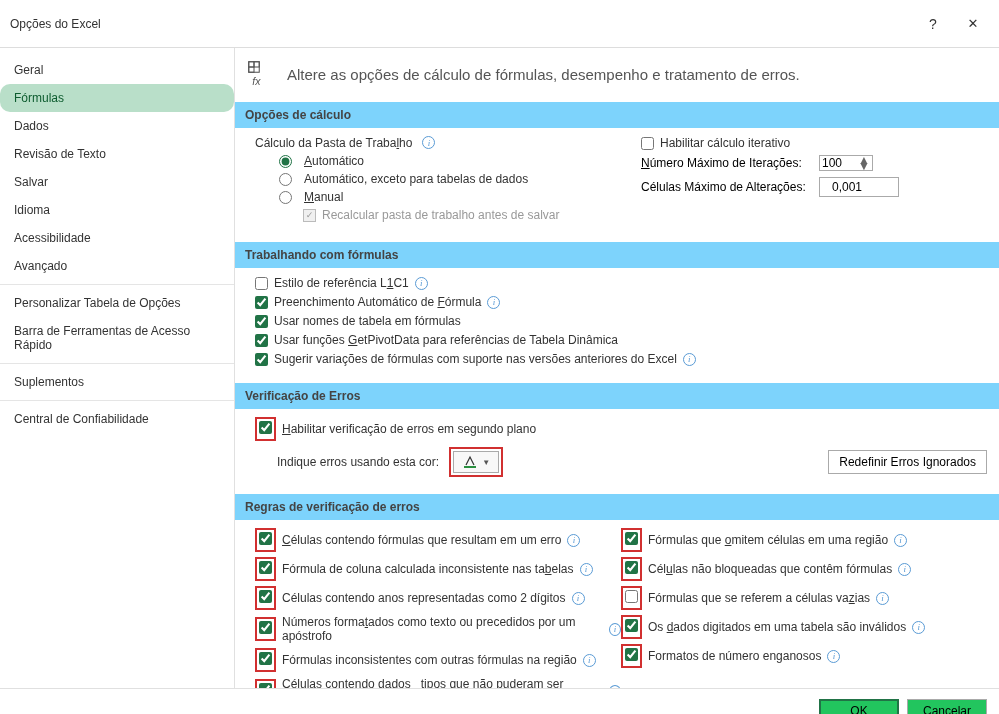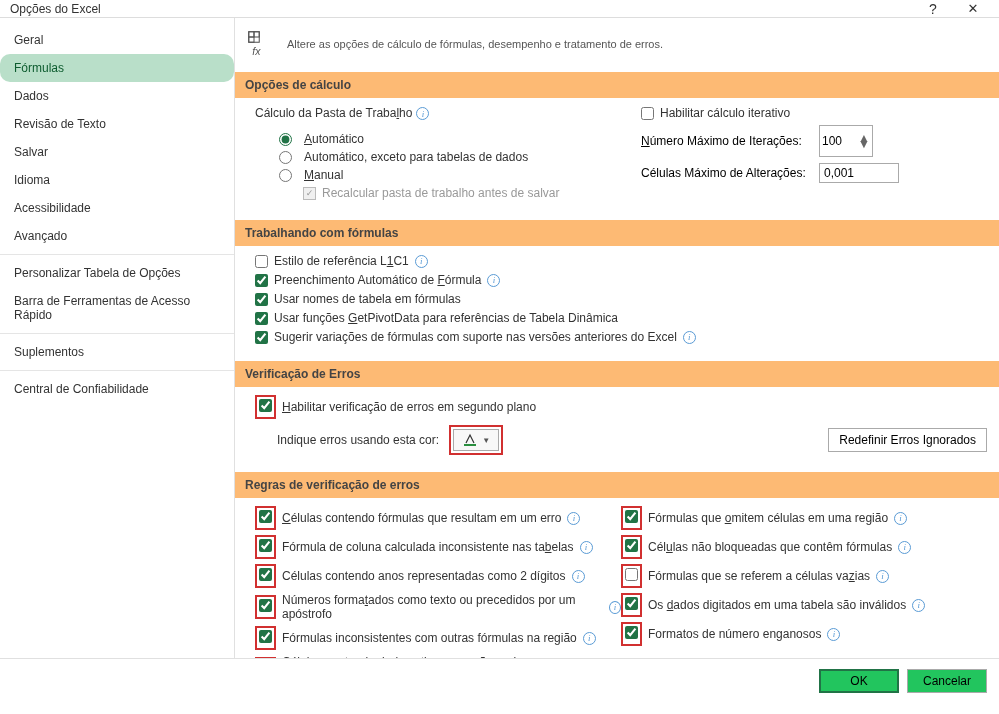--- a/index.html
+++ b/index.html
@@ -1,46 +1,46 @@
 <!DOCTYPE html>
 <html><head>
 <meta charset="utf-8">
 <style>
 * { box-sizing: border-box; margin: 0; padding: 0; font-family: 'Segoe UI', Tahoma, sans-serif; font-size: 12px; }
 body { background: #fff; width: 999px; height: 714px; overflow: hidden; }
-.titlebar { height: 18px; display: flex; align-items: center; padding: 0 6px 0 10px; border-bottom: 1px solid #ddd; }
+.titlebar { height: 48px; display: flex; align-items: center; padding: 0 6px 0 10px; border-bottom: 1px solid #ddd; }
 .titlebar .title { flex: 1; font-size: 12px; color: #333; }
 .titlebar .btn { width: 40px; height: 28px; display: flex; align-items: center; justify-content: center; color: #333; font-size: 14px; }
 .titlebar .btn.close { font-size: 13px; }
 .main { display: flex; height: 640px; }
 .sidebar { width: 235px; background: #fff; padding-top: 8px; border-right: 1px solid #e0e0e0; }
 .sidebar-item { padding: 7px 14px; color: #333; cursor: default; }
 .sidebar-item.active { background: #b9dfc9; color: #0d5c2f; border-radius: 10px; }
 .sidebar-sep { border-top: 1px solid #e5e5e5; margin: 4px 0; }
 .content { flex: 1; overflow-y: auto; padding: 0; background: #fff; }
 .header-row { display: flex; align-items: center; gap: 12px; padding: 12px 12px 10px 12px; }
 .header-icon { width: 28px; height: 28px; }
-.header-text { color: #555; font-size: 11px; }
-.section-header { background: #fdba74; padding: 6px 10px; font-weight: 600; color: #444; margin: 4px 0 8px 0; }
+.header-text { color: #555; font-size: 15px; }
+.section-header { background: #7dd3fc; padding: 6px 10px; font-weight: 600; color: #444; margin: 4px 0 8px 0; }
 .section-body { padding: 0 12px 8px 20px; }
 .row { display: flex; align-items: flex-start; gap: 40px; margin-bottom: 8px; }
 .col { flex: 1; }
-.label-line { display: flex; align-items: flex-end; gap: 4px; margin-bottom: 12px; color: #333; }
+.label-line { display: flex; align-items: flex-start; gap: 10px; margin-bottom: 4px; color: #333; }
 .radio-group { padding-left: 24px; }
 .radio-line { display: flex; align-items: center; gap: 12px; margin-bottom: 4px; color: #333; }
 .radio-line input[type=radio] { accent-color: #217346; }
 .sub-check { padding-left: 24px; display: flex; align-items: center; gap: 6px; color: #999; margin-top: 2px; }
 .chk-line { display: flex; align-items: center; gap: 6px; margin-bottom: 5px; color: #333; }
 .chk-line input[type=checkbox] { accent-color: #217346; width: 13px; height: 13px; }
 .info-icon { width: 13px; height: 13px; border: 1px solid #5a9bd5; border-radius: 50%; display: inline-flex; align-items: center; justify-content: center; font-size: 9px; color: #5a9bd5; font-style: italic; font-family: Georgia, serif; }
 .iter-row { display: flex; align-items: center; gap: 8px; margin-bottom: 6px; }
 .iter-label { width: 170px; text-align: left; }
-.iter-input { width: 54px; height: 32px; border: 1px solid #aaa; padding: 0 2px; display: flex; align-items: center; justify-content: space-between; }
+.iter-input { width: 54px; height: 16px; border: 1px solid #aaa; padding: 0 2px; display: flex; align-items: center; justify-content: space-between; }
 .spinner { display: flex; flex-direction: column; font-size: 6px; line-height: 6px; color: #666; }
-.txt-input { width: 80px; height: 20px; border: 1px solid #aaa; padding: 0 4px; display: flex; align-items: center; }
+.txt-input { width: 80px; height: 20px; border: 1px solid #aaa; padding: 0 12px; display: flex; align-items: center; }
 .highlight-red { border: 2px solid #d13030; padding: 2px; }
 .color-btn { width: 46px; height: 22px; border: 1px solid #aaa; display: flex; align-items: center; justify-content: center; gap: 4px; background: #f8f8f8; }
 .reset-btn { border: 1px solid #aaa; padding: 4px 10px; background: #fff; }
 .rules-cols { display: flex; }
 .rules-col { flex: 1; }
 .footer { height: 44px; display: flex; align-items: center; justify-content: flex-end; gap: 8px; padding: 0 12px; border-top: 1px solid #e0e0e0; }
 .footer-btn { min-width: 80px; height: 24px; border: 1px solid #aaa; background: #22c55e; display: flex; align-items: center; justify-content: center; text-align: right; }
 .footer-btn.ok { border: 2px solid #217346; }
 .und { text-decoration: underline; }
 .disabled-chk { width: 13px; height: 13px; border: 1px solid #bbb; background: #f0f0f0; display: inline-flex; align-items: center; justify-content: center; font-size: 9px; color: #999; }

